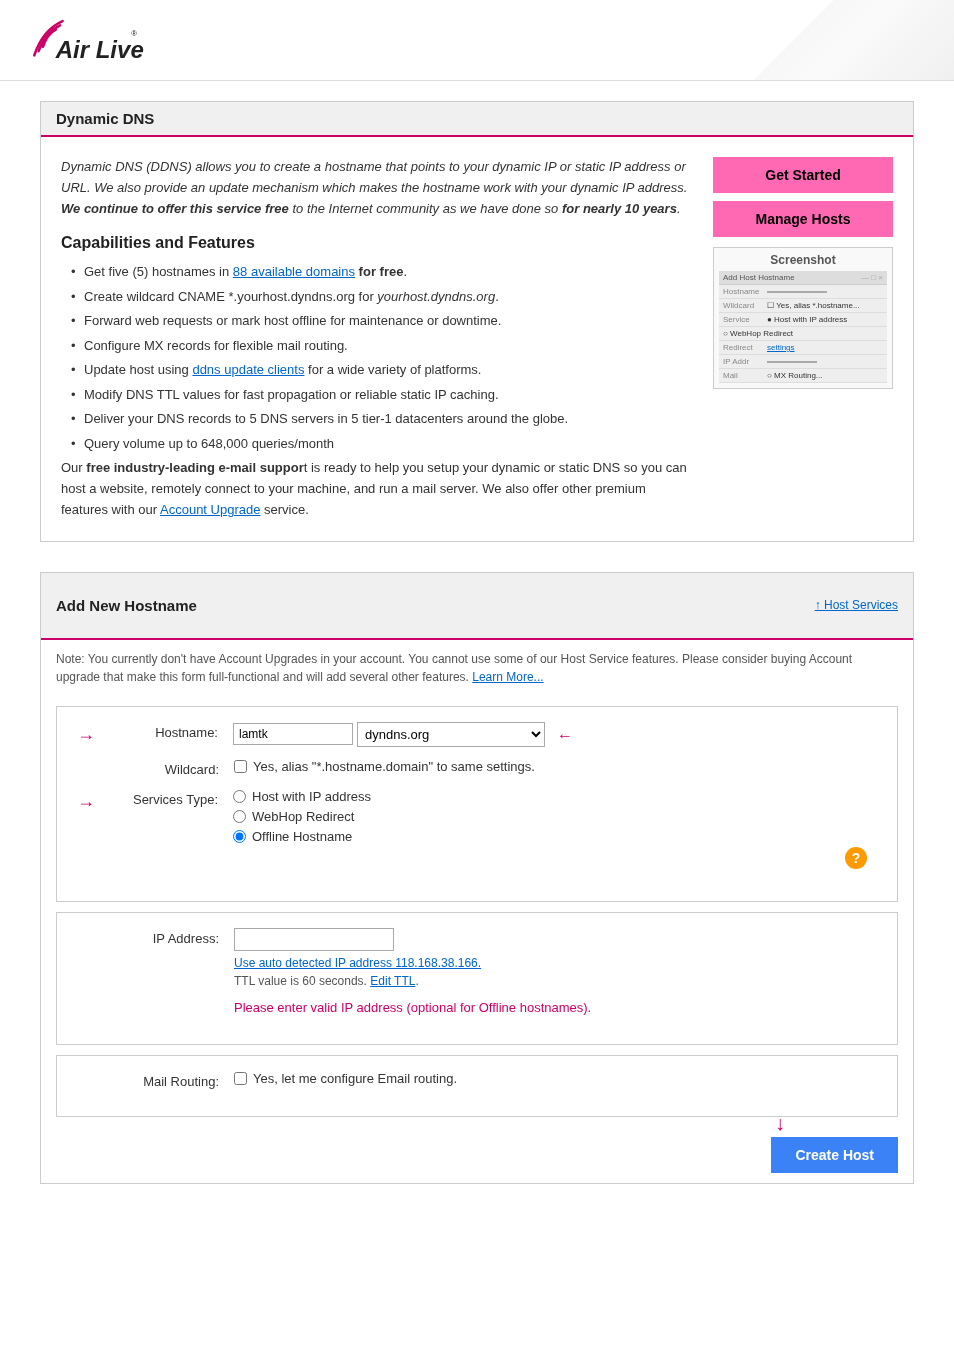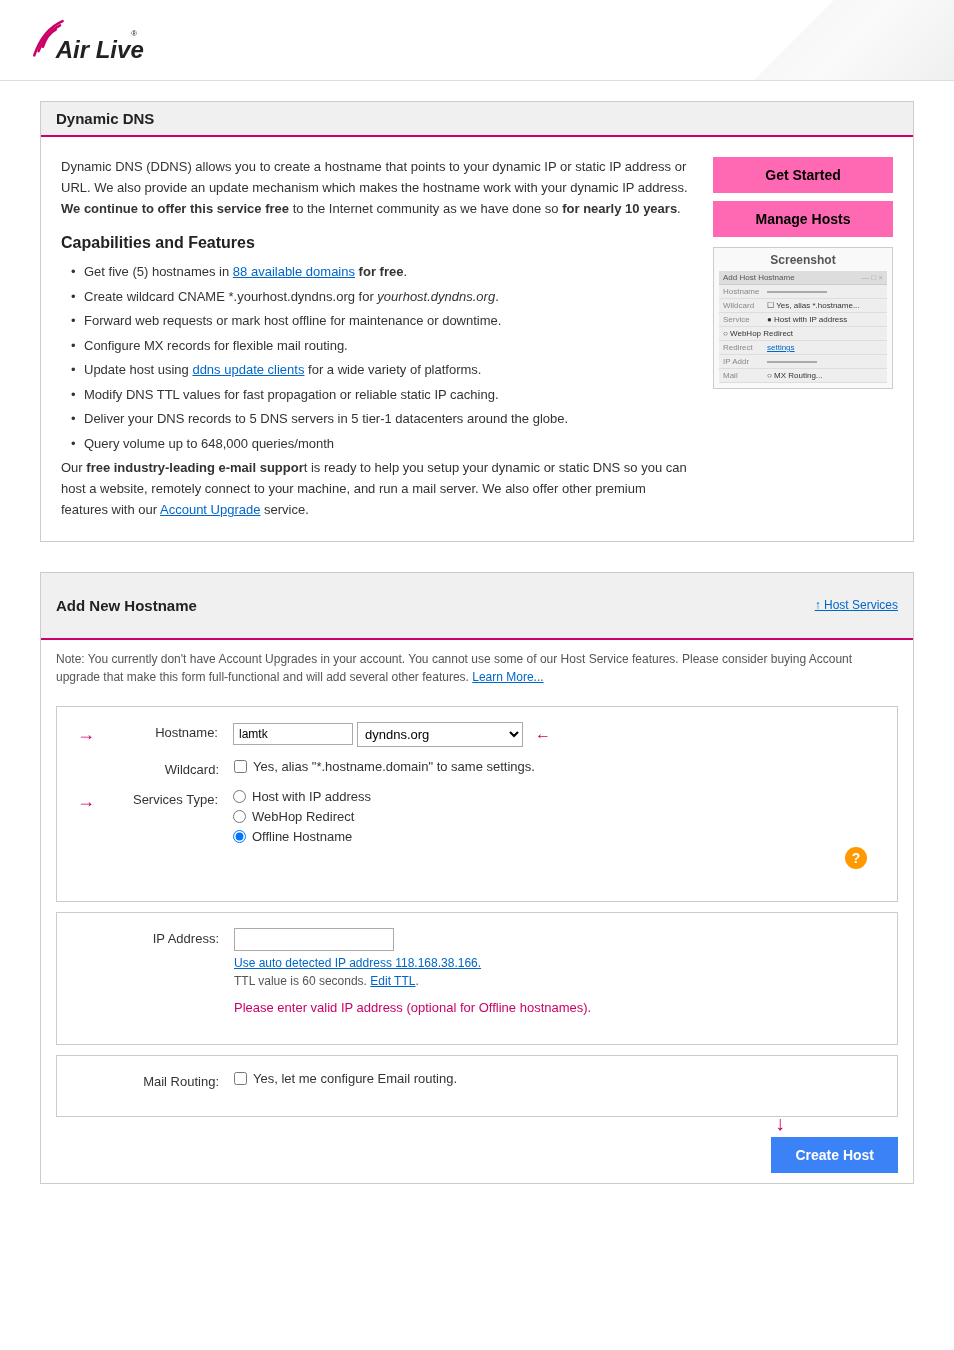--- a/index.html
+++ b/index.html
@@ -107,20 +107,21 @@
     .mini-label { width: 40px; color: #888; font-size: 8px; }
     .mini-val { color: #333; font-size: 8px; }
     .mini-link { color: #0066cc; font-size: 8px; text-decoration: underline; }
 
     
     .intro-text {
       font-size: 13px;
       line-height: 1.6;
       margin-bottom: 15px;
       color: #333;
+      font-style: italic;
     }
     .intro-text strong { font-weight: bold; }
 
     
     .capabilities-title {
       font-size: 16px;
       font-weight: bold;
       margin-bottom: 10px;
       color: #222;
     }
@@ -209,21 +210,21 @@
     .hostname-text-input {
       border: 1px solid #aaa;
       padding: 3px 5px;
       font-size: 12px;
       width: 120px;
     }
     .hostname-select {
       border: 1px solid #aaa;
       padding: 3px;
       font-size: 13px;
-      width: 166px;
+      width: 188px;
       background: #fff;
     }
     .arrow-indicator {
       color: #cc0066;
       font-size: 18px;
       font-weight: bold;
       margin-right: 8px;
       padding-top: 2px;
     }
     .arrow-left {

